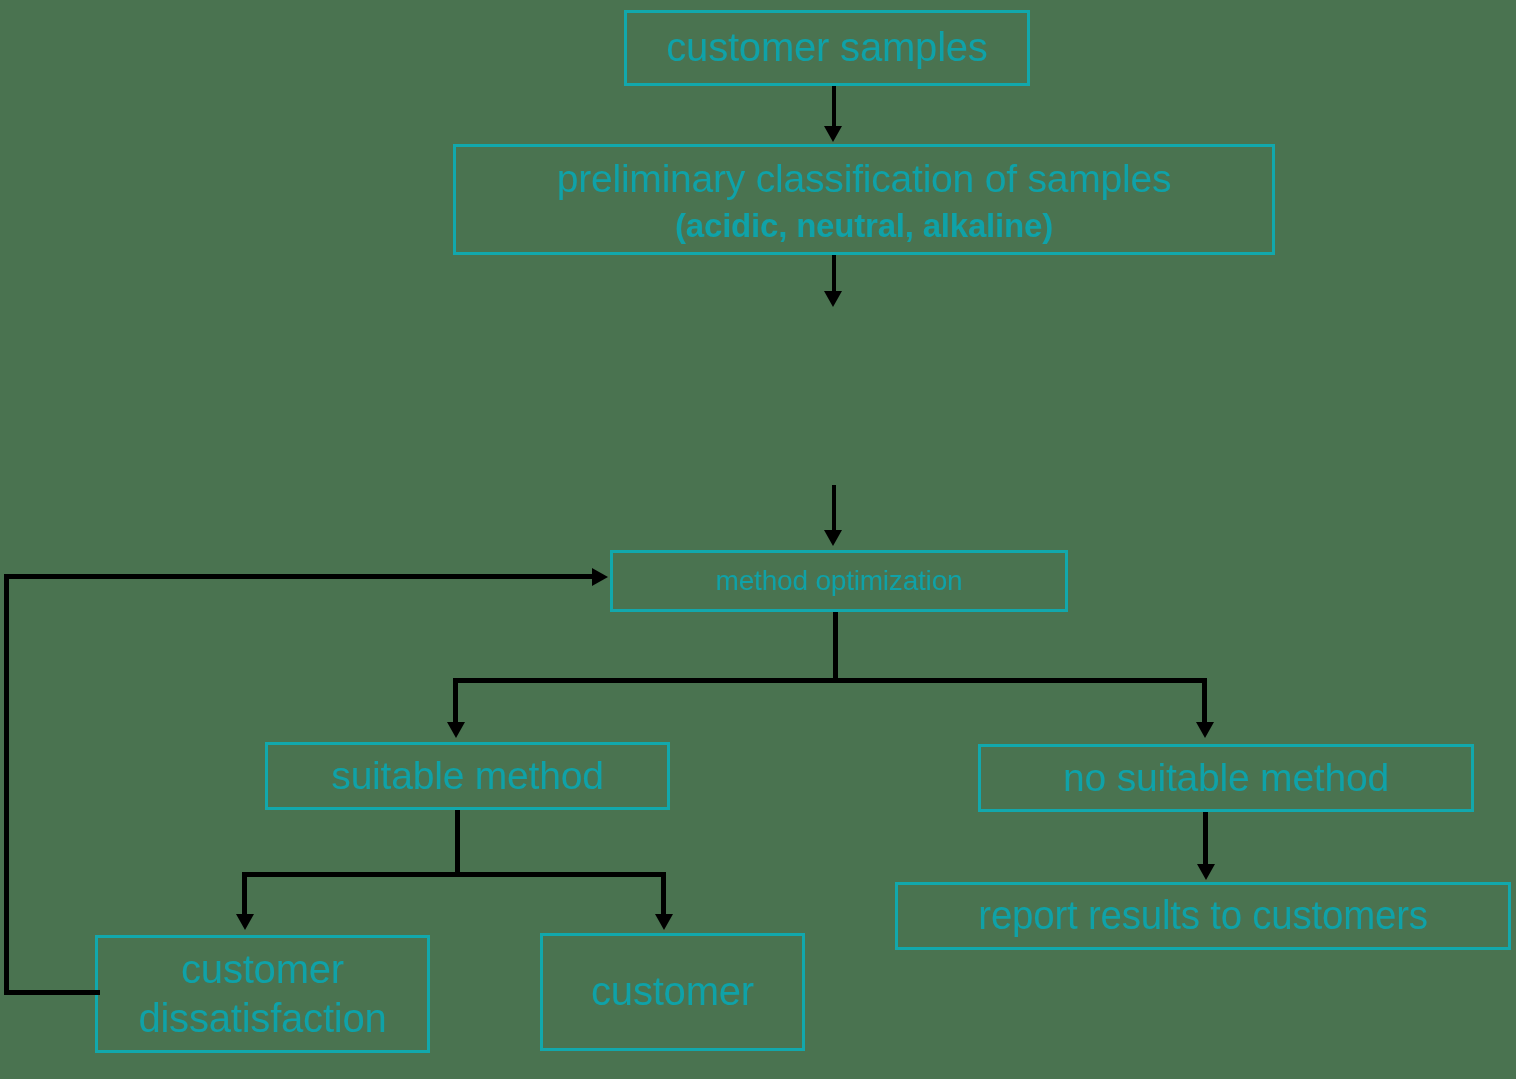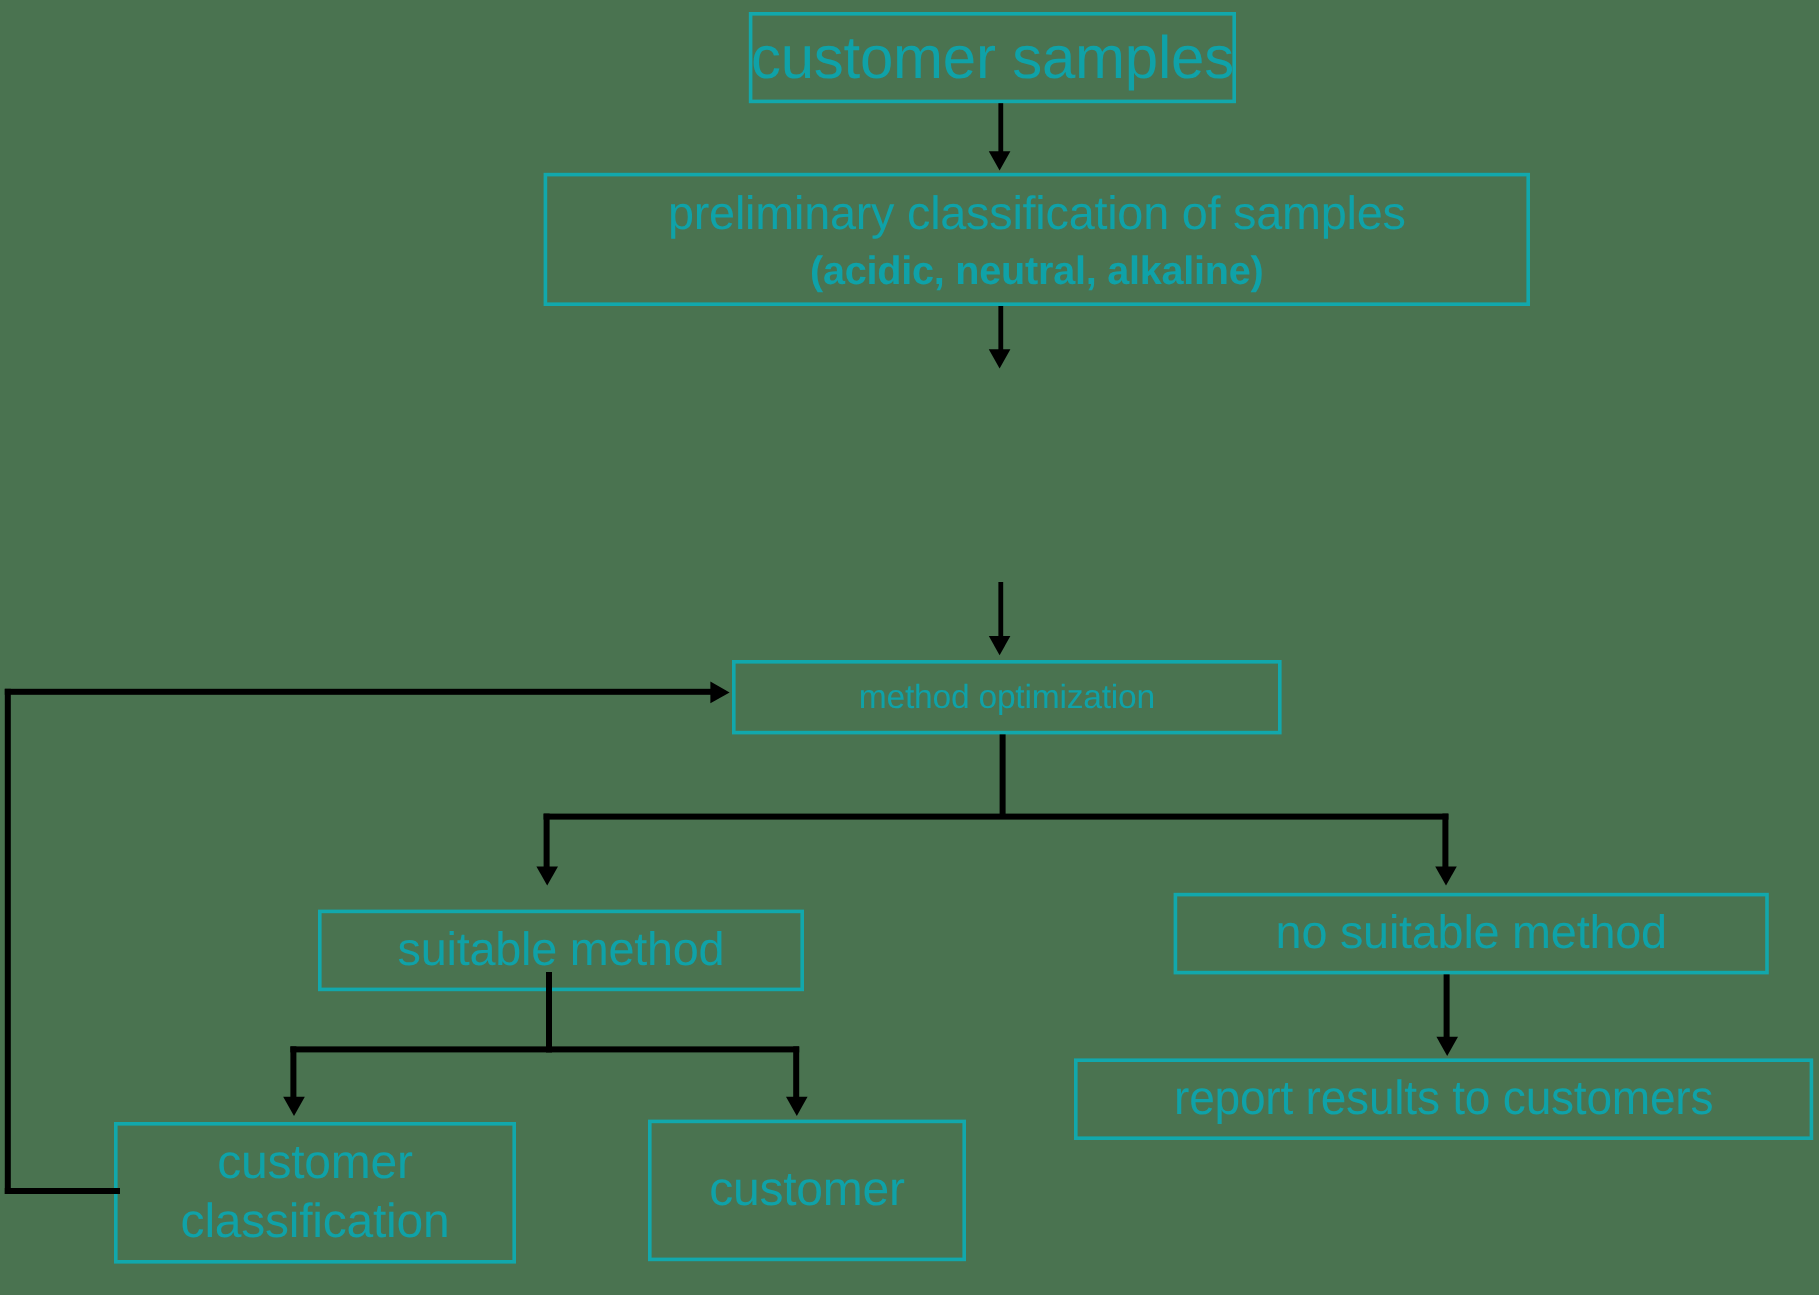--- a/index.html
+++ b/index.html
@@ -50,21 +50,21 @@
     border-top: 9px solid transparent;
     border-bottom: 9px solid transparent;
     border-left: 16px solid #000000;
   }
 </style>
 </head>
 <body>
 
 <div id="canvas">
 
-  <div class="node" style="left:624px; top:10px; width:406px; height:76px; font-size:50px;">
+  <div class="node" style="left:624px; top:10px; width:406px; height:76px; font-size:40px;">
     <span class="ln">customer samples</span>
   </div>
 
   <div class="vline" style="left:832px; top:86px; width:4px; height:44px;"></div>
   <div class="arrowhead arrow-down" style="left:824px; top:126px;"></div>
 
   <div class="node" style="left:453px; top:144px; width:822px; height:111px; font-size:39px; padding-top:2px;align-items:center;">
     <span class="ln">preliminary classification of samples</span>
     <span class="ln bold" style="font-size:33px; margin-top:8px;">(acidic, neutral, alkaline)</span>
   </div>
@@ -80,21 +80,21 @@
     <span class="ln">method optimization</span>
   </div>
 
   <div class="vline" style="left:833px; top:612px; width:5px; height:70px;"></div>
   <div class="hline" style="left:453px; top:678px; width:754px; height:5px;"></div>
   <div class="vline" style="left:453px; top:678px; width:5px; height:50px;"></div>
   <div class="arrowhead arrow-down" style="left:447px; top:722px;"></div>
   <div class="vline" style="left:1202px; top:678px; width:5px; height:50px;"></div>
   <div class="arrowhead arrow-down" style="left:1196px; top:722px;"></div>
 
-  <div class="node" style="left:265px; top:742px; width:405px; height:68px; font-size:39px;margin-top:16px;">
+  <div class="node" style="left:265px; top:742px; width:405px; height:68px; font-size:39px;">
     <span class="ln">suitable method</span>
   </div>
 
   <div class="node" style="left:978px; top:744px; width:496px; height:68px; font-size:39px;">
     <span class="ln">no suitable method</span>
   </div>
 
   <div class="vline" style="left:1203px; top:812px; width:5px; height:58px;"></div>
   <div class="arrowhead arrow-down" style="left:1197px; top:864px;"></div>
 
@@ -104,21 +104,21 @@
 
   <div class="vline" style="left:455px; top:810px; width:5px; height:67px;"></div>
   <div class="hline" style="left:242px; top:872px; width:424px; height:5px;"></div>
   <div class="vline" style="left:242px; top:872px; width:5px; height:48px;"></div>
   <div class="arrowhead arrow-down" style="left:236px; top:914px;"></div>
   <div class="vline" style="left:661px; top:872px; width:5px; height:48px;"></div>
   <div class="arrowhead arrow-down" style="left:655px; top:914px;"></div>
 
   <div class="node" style="left:95px; top:935px; width:335px; height:118px; font-size:40px;">
     <span class="ln">customer</span>
-    <span class="ln" style="margin-top:6px;">classification</span>
+    <span class="ln" style="margin-top:6px;">dissatisfaction</span>
   </div>
 
   <div class="node" style="left:540px; top:933px; width:265px; height:118px; font-size:40px;">
     <span class="ln">customer</span>
   </div>
 
   <div class="hline" style="left:4px; top:990px; width:96px; height:5px;"></div>
   <div class="vline" style="left:4px; top:574px; width:5px; height:421px;"></div>
   <div class="hline" style="left:4px; top:574px; width:591px; height:5px;"></div>
   <div class="arrowhead arrow-right" style="left:592px; top:568px;"></div>

